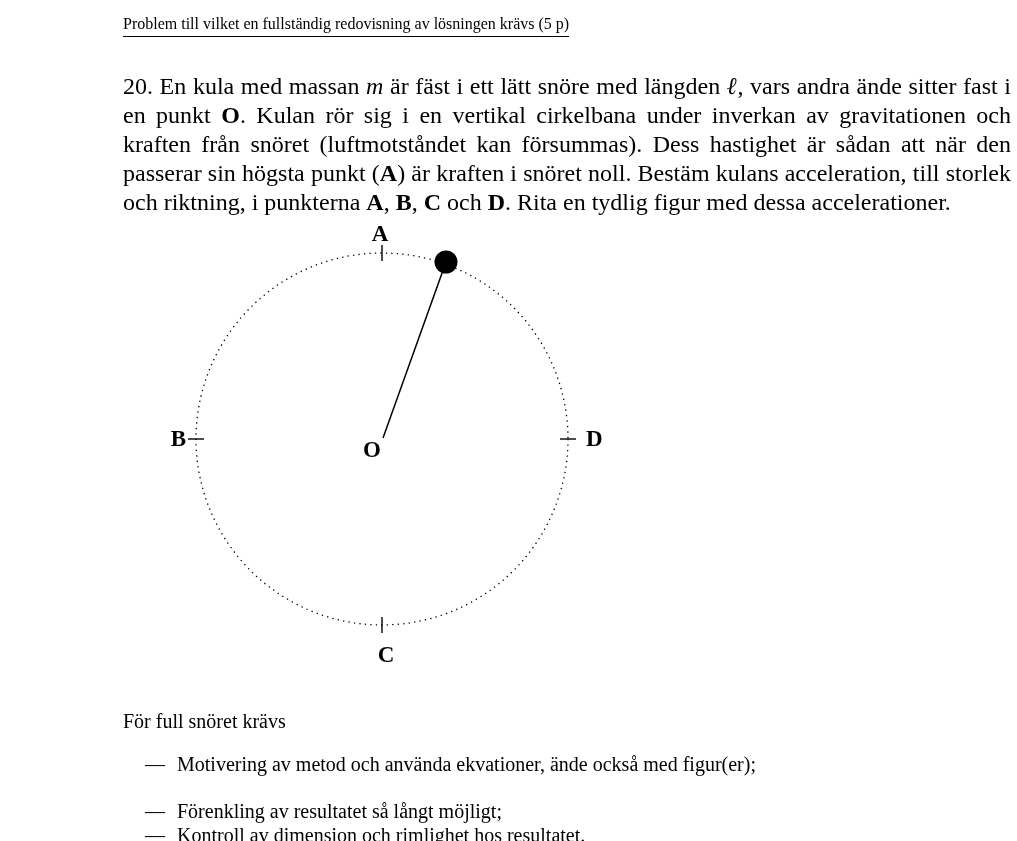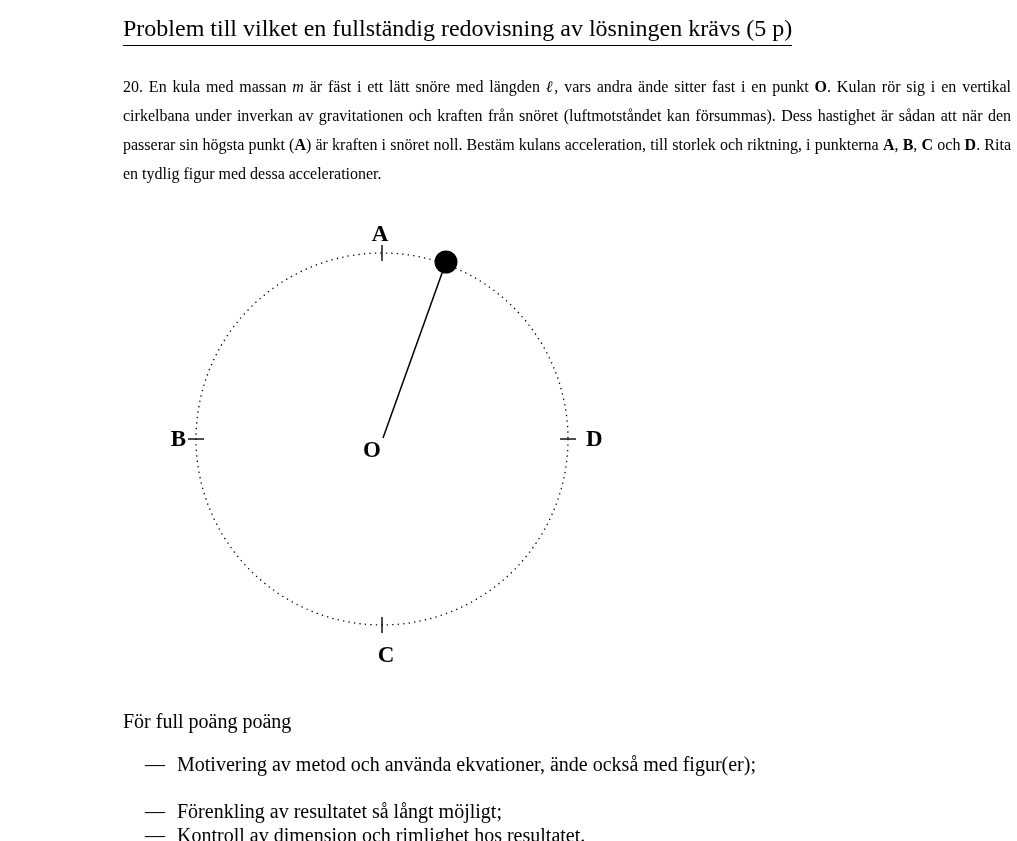--- a/index.html
+++ b/index.html
@@ -12,34 +12,34 @@
     background: #ffffff;
     overflow: hidden;
     position: relative;
     font-family: "Liberation Serif", "DejaVu Serif", serif;
     color: #000000;
   }
   .heading {
     position: absolute;
     left: 123px;
     top: 15px;
-    font-size: 24px;
+    font-size: 16px;
     white-space: nowrap;
   }
   .heading .underlined {
     border-bottom: 1.5px solid #000;
     padding-bottom: 4px;
   }
   .problem {
     position: absolute;
     left: 123px;
     top: 72px;
     width: 888px;
     margin: 0;
-    font-size: 16px;
+    font-size: 24px;
     line-height: 29px;
     text-align: justify;
     font-family: Liberation Serif, serif;
   }
   .seg-italic { font-style: italic; }
   .seg-bold   { font-weight: bold; }
   .figure {
     position: absolute;
     left: 140px;
     top: 210px;
@@ -93,21 +93,21 @@
 
   <circle cx="306" cy="52" r="11.5" fill="#000"></circle>
 
   <text x="240" y="31" text-anchor="middle">A</text>
   <text x="46" y="236" text-anchor="end">B</text>
   <text x="446" y="236" text-anchor="start">D</text>
   <text x="246" y="452" text-anchor="middle">C</text>
   <text x="232" y="247" text-anchor="middle">O</text>
 </svg>
 
-<div class="footer-intro">För full poäng poäng</div>
+<div class="footer-intro">För full snöret krävs</div>
 
 <div class="req-item req-item-1">
   <span class="dash">—</span><span>Motivering av metod och använda ekvationer, ände också med figur(er);</span>
 </div>
 <div class="req-item req-item-2">
   <span class="dash">—</span><span>Förenkling av resultatet så långt möjligt;</span>
 </div>
 <div class="req-item req-item-3">
   <span class="dash">—</span><span>Kontroll av dimension och rimlighet hos resultatet.</span>
 </div>

